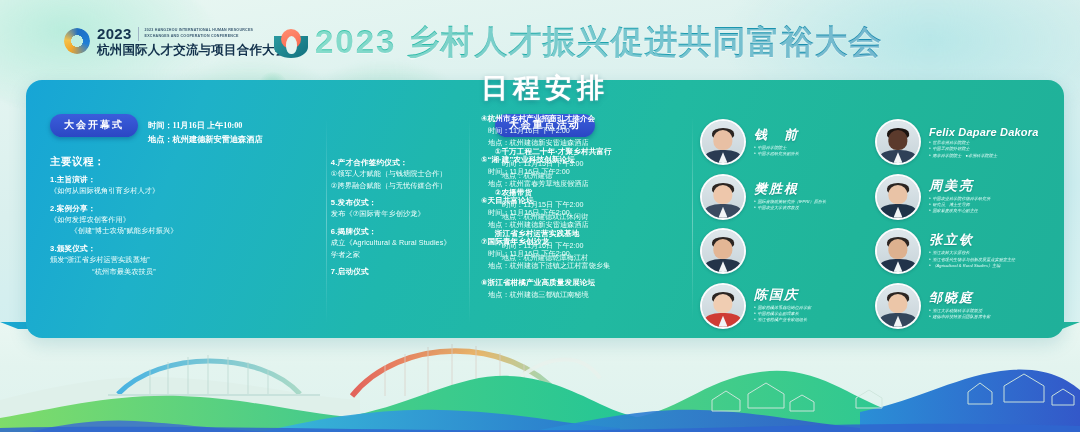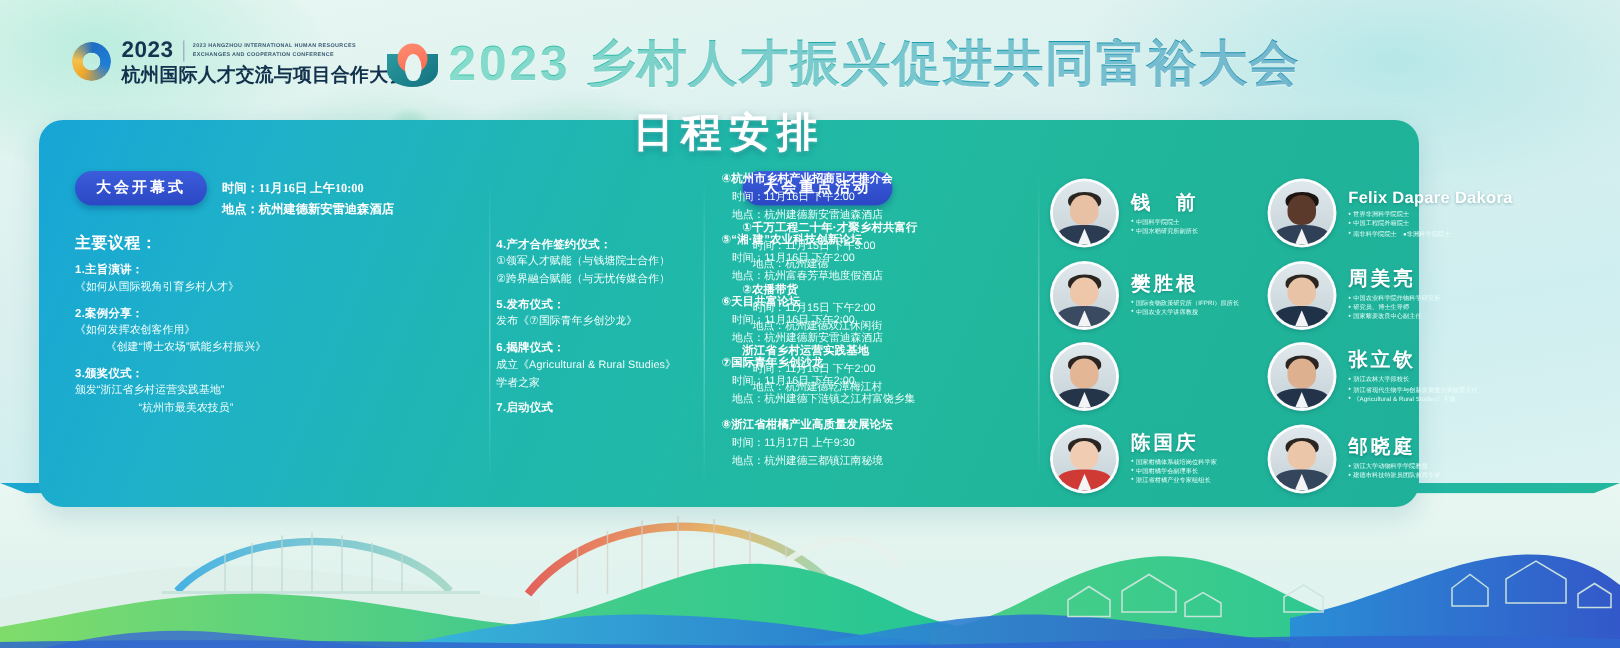--- a/index.html
+++ b/index.html
@@ -22,21 +22,21 @@
   .b4 { width:170px;height:110px; left:300px; top:60px;
         background:radial-gradient(ellipse at 50% 50%,rgba(105,210,170,.45),rgba(105,210,170,0) 72%); }
   .sunspot { position:absolute; width:46px;height:46px; border-radius:50%;
         left:320px; top:88px;
         background:radial-gradient(circle,rgba(86,200,150,.75),rgba(86,200,150,.15) 75%, rgba(86,200,150,0)); }
   .sunspot2 { position:absolute; width:30px;height:30px;border-radius:50%;
         left:258px; top:72px;
         background:radial-gradient(circle,rgba(110,210,170,.55),rgba(110,210,170,0) 75%); }
 
   
-  .header { position:absolute; left:0; top:0; width:876px; height:84px; z-index:6; }
+  .header { position:absolute; left:16px; top:0; width:876px; height:84px; z-index:6; }
 
   .logo-lockup { position:absolute; left:48px; top:26px; display:flex; align-items:center; gap:7px; }
   .logo-mark { width:26px; height:26px; position:relative; flex:none; }
   .logo-mark .ring {
     position:absolute; inset:0; border-radius:50%;
     background:conic-gradient(from 215deg,#f0a62c 0deg,#f5c14a 60deg,#1e6fc4 150deg,#1f7ed6 250deg,#f0a62c 360deg);
     -webkit-mask:radial-gradient(circle at 50% 50%, transparent 0 31%, #000 33%);
             mask:radial-gradient(circle at 50% 50%, transparent 0 31%, #000 33%);
   }
   .logo-text { line-height:1; }
@@ -59,21 +59,21 @@
   .title-main {
     font-size:33px; font-weight:bold; letter-spacing:1px; line-height:1;
     background:linear-gradient(92deg,#35c6a8 0%,#25b3a6 26%,#1d9fb0 58%,#1787ad 100%);
     -webkit-background-clip:text; background-clip:text; color:transparent;
     text-shadow:0 1px 0 rgba(255,255,255,.4);
   }
   .title-main .yr { letter-spacing:2px; }
 
   
   .card {
-    position:absolute; left:26px; top:80px; width:920px; height:258px;
+    position:absolute; left:26px; top:80px; width:1038px; height:258px;
     border-radius:16px; z-index:5;
     background:linear-gradient(112deg,#17a5d6 0%,#1eb1c9 16%,#1fb7ae 38%,#21b9a1 58%,#20b59a 78%,#1fb09a 100%);
     box-shadow:0 6px 18px rgba(20,120,140,.18);
   }
   .card-head {
     position:absolute; left:50%; top:-10px; transform:translateX(-50%);
     font-size:27px; font-weight:bold; color:#fff; letter-spacing:5px;
     text-shadow:0 2px 5px rgba(10,90,110,.45), 0 0 2px rgba(255,255,255,.5);
     z-index:7; white-space:nowrap;
   }
@@ -106,21 +106,21 @@
   .item-l.ctr { text-align:center; }
   .act { margin-bottom:7px; }
   .act-t { font-size:7.6px; font-weight:bold; letter-spacing:.1px; margin-bottom:1px; }
   .act-r { font-size:7.2px; line-height:1.6; color:#eefffb; padding-left:7px; }
 
   
   .speakers { flex:1; display:flex; padding:2px 14px 0 6px; position:relative; }
   .sp-sep { position:absolute; left:-2px; top:2px; bottom:10px; width:1px;
             background:linear-gradient(180deg,rgba(255,255,255,0),rgba(255,255,255,.32),rgba(255,255,255,0)); }
   .sp-col { width:50%; display:flex; flex-direction:column; justify-content:flex-start; gap:6px; padding-top:2px; }
-  .sp { display:flex; align-items:center; gap:8px; height:50px; }
+  .sp { display:flex; align-items:center; gap:8px; height:50px;font-style:italic; }
   .avatar { width:46px;height:46px;border-radius:50%; flex:none; position:relative; overflow:hidden;
             border:2px solid rgba(255,255,255,.92); box-shadow:0 1px 3px rgba(0,60,70,.25);
             background:#cfd9de; }
   .face { position:absolute; inset:0; }
   .face .bgf { position:absolute; inset:0; }
   .face .head { position:absolute; left:50%; top:22%; width:46%; height:46%;
                 transform:translateX(-50%); border-radius:50% 50% 45% 45%; }
   .face .hair { position:absolute; left:50%; top:17%; width:52%; height:26%;
                 transform:translateX(-50%); border-radius:50% 50% 35% 35%; background:#2c2724; }
   .face .body { position:absolute; left:50%; bottom:-4%; width:86%; height:36%;
@@ -272,21 +272,20 @@
               <div class="act-r">时间：11月16日 下午2:00</div>
               <div class="act-r">地点：杭州建德新安雷迪森酒店</div>
             </div>
             <div class="act">
               <div class="act-t">⑦国际青年乡创沙龙</div>
               <div class="act-r">时间：11月16日 下午2:00</div>
               <div class="act-r">地点：杭州建德下涟镇之江村富饶乡集</div>
             </div>
             <div class="act">
               <div class="act-t">⑧浙江省柑橘产业高质量发展论坛</div>
-              <div class="act-r">时间：11月17日 上午9:30</div>
               <div class="act-r">地点：杭州建德三都镇江南秘境</div>
             </div>
           </div>
       </div>
     </div>
 
     <div class="speakers">
       <div class="sp-sep"></div>
       <div class="sp-col" id="sp-left">
           <div class="sp">

